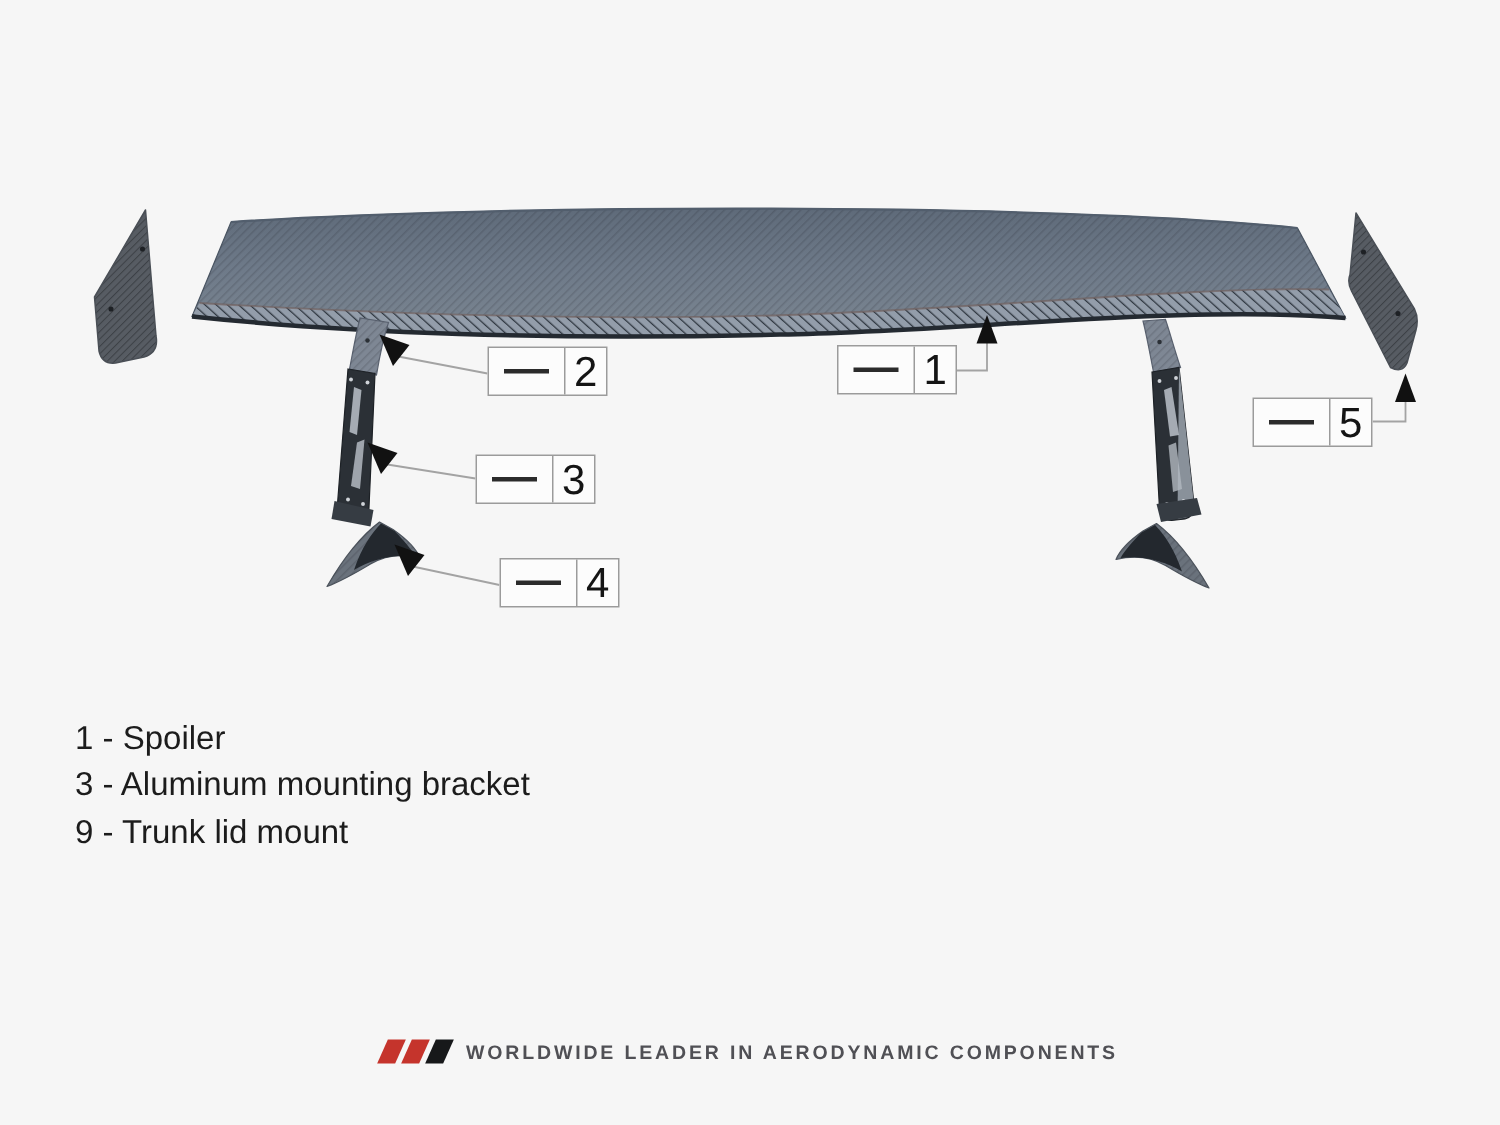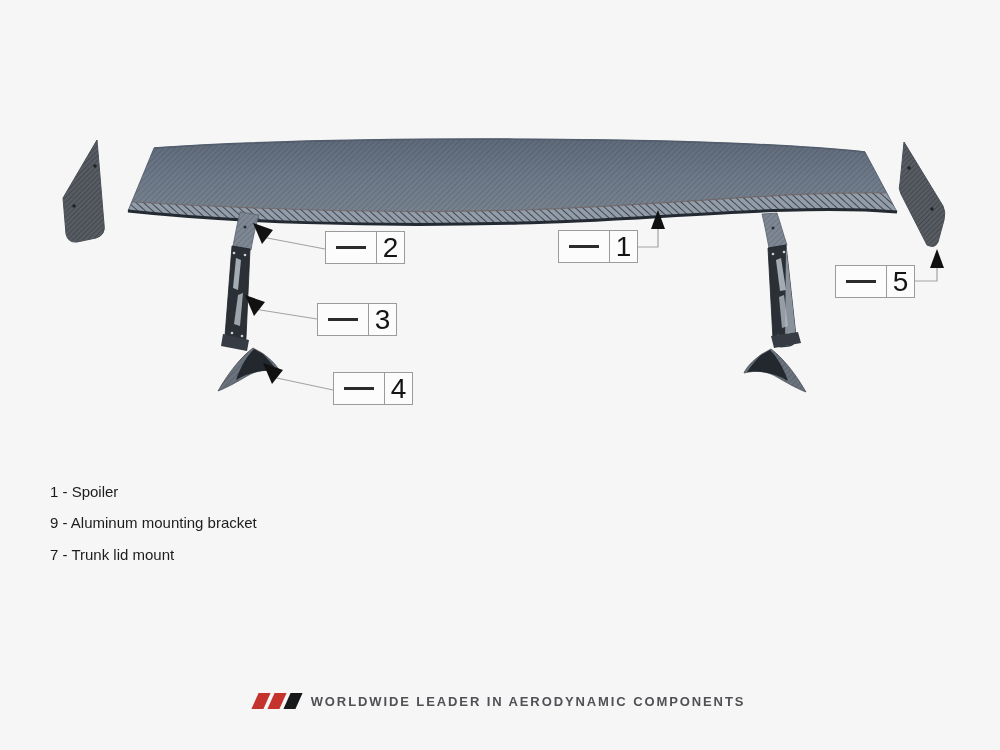--- a/index.html
+++ b/index.html
@@ -51,21 +51,21 @@
     justify-content: center;
     font-size: 28px;
     line-height: 1;
     color: #141414;
   }
   
   .legend {
     position: absolute;
     left: 50px;
     top: 476px;
-    font-size: 15px;
+    font-size: 22px;
     line-height: 31.4px;
     color: #1c1c1c;
   }
   
   .brand-row {
     position: absolute;
     left: 0;
     right: 0;
     top: 693px;
     display: flex;
@@ -225,22 +225,22 @@
   </div>
   <div class="callout" style="left:835px; top:265px;">
     <div class="cell-dash">
         <div class="dash"></div>
       </div>
     <div class="cell-num">5</div>
   </div>
 
   <div class="legend">
     <div>1 - Spoiler</div>
-    <div>9 - Aluminum mounting bracket</div>
-    <div>7 - Trunk lid mount</div>
+    <div>3 - Aluminum mounting bracket</div>
+    <div>9 - Trunk lid mount</div>
   </div>
 
   <div class="brand-row">
     <div class="stripes">
       <span class="stripe stripe-red"></span>
       <span class="stripe stripe-red"></span>
       <span class="stripe stripe-black"></span>
     </div>
     <div class="tagline">WORLDWIDE LEADER IN AERODYNAMIC COMPONENTS</div>
   </div>

